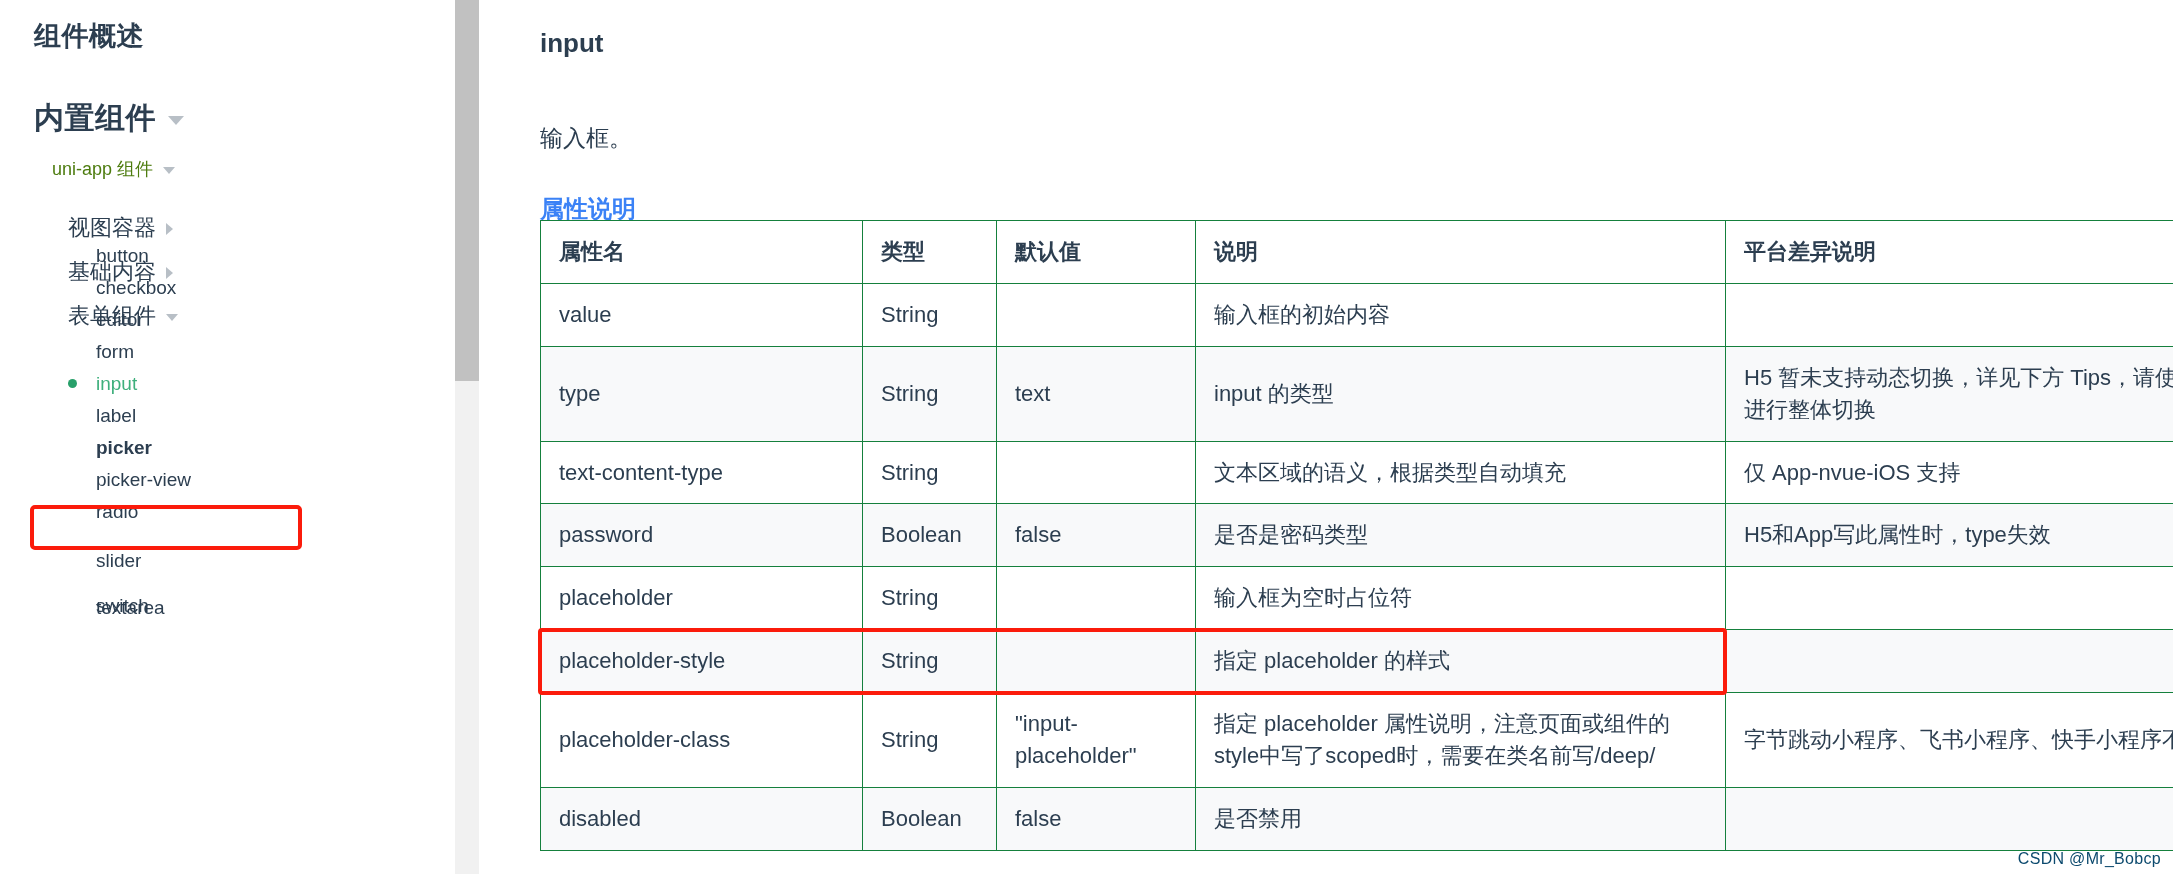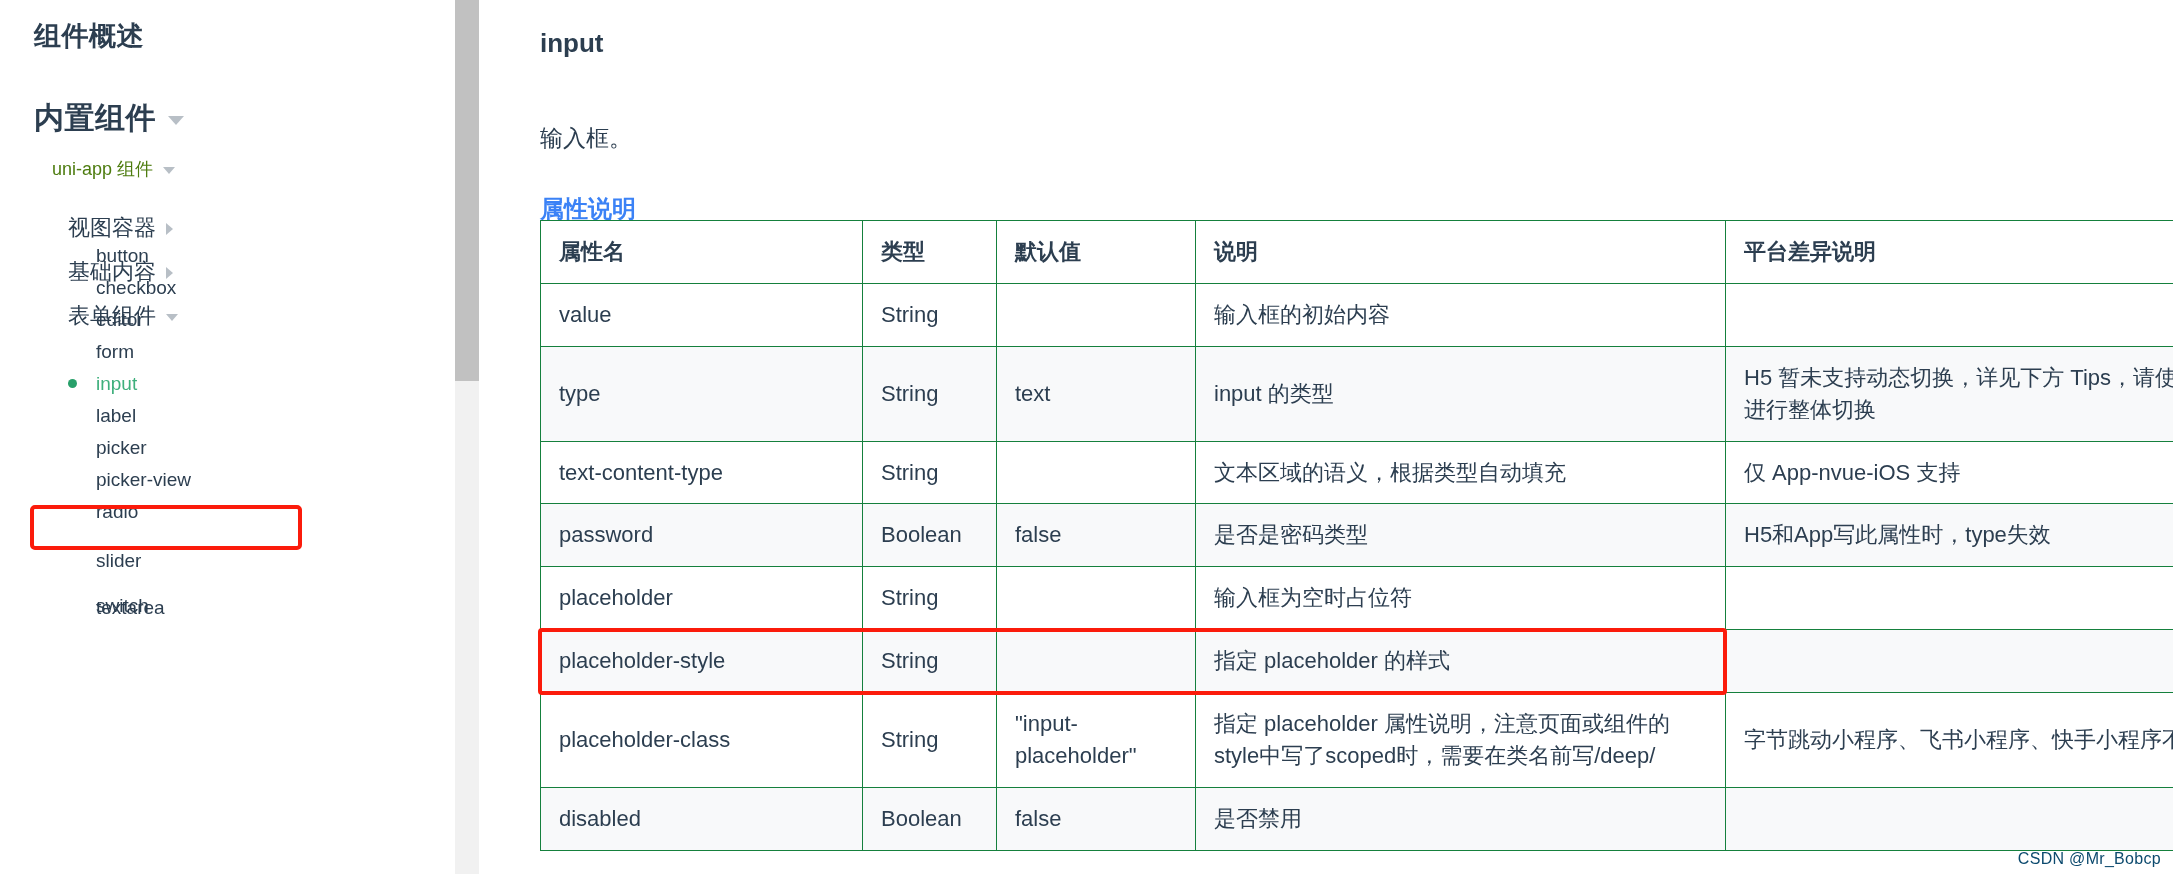--- a/index.html
+++ b/index.html
@@ -243,21 +243,21 @@
     <div class="nav-row lvl2" style="top:305px;">
       <span>表单组件</span><span class="caret small down"></span>
     </div>
 
     <div class="nav-row lvl3" style="top:246px;" id="it0"><span>button</span></div>
     <div class="nav-row lvl3" style="top:278px;" id="it1"><span>checkbox</span></div>
     <div class="nav-row lvl3" style="top:310px;" id="it2"><span>editor</span></div>
     <div class="nav-row lvl3" style="top:342px;" id="it3"><span>form</span></div>
     <div class="nav-row lvl3" style="top: 374px; position: absolute;" id="it4"><span class="bullet" style="left: -28px; top: 5px;"></span><span class="nav-active">input</span></div>
     <div class="nav-row lvl3" style="top:406px;" id="it5"><span>label</span></div>
-    <div class="nav-row lvl3" style="top:438px;" id="it6"><span>picker</span></div>
+    <div class="nav-row lvl3" style="top:438px;font-weight:bold;" id="it6"><span>picker</span></div>
     <div class="nav-row lvl3" style="top:470px;" id="it7"><span>picker-view</span></div>
     <div class="nav-row lvl3" style="top:502px;" id="it8"><span>radio</span></div>
     <div class="nav-row lvl3" style="top:551px;" id="it9"><span>slider</span></div>
     <div class="nav-row lvl3" style="top:596px;" id="it10"><span>switch</span></div>
     <div class="nav-row lvl3" style="top:598px;" id="it11"><span>textarea</span></div>
 
     <div id="sidebar-highlight"></div>
   </div>
 
   <div id="scroll-track"></div>

